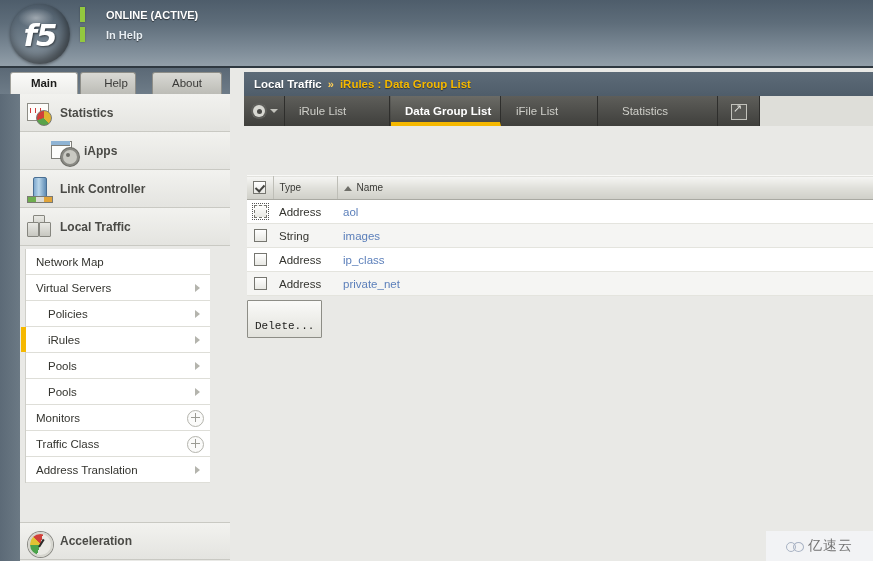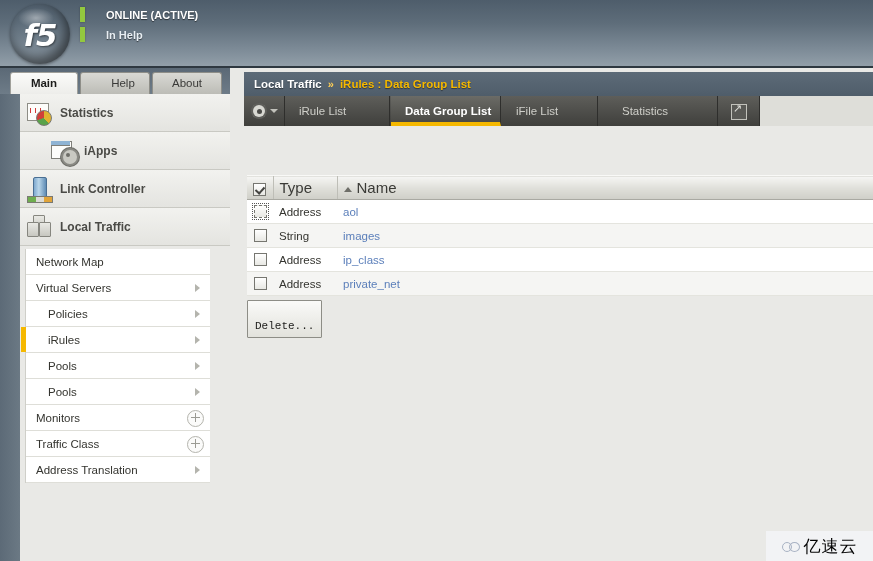--- a/index.html
+++ b/index.html
@@ -113,21 +113,21 @@
     box-sizing: border-box;
     cursor: pointer;
   }
   .ntab.active {
     background: linear-gradient(to bottom, #fbfbf9 0%, #ededea 100%);
     color: #1c1c1a;
     font-weight: bold;
     border-color: #a0a09a;
   }
   .ntab.t0 { left: 10px;  width: 68px; }
-  .ntab.t1 { left: 80px;  width: 70px; padding-left: 16px; }
+  .ntab.t1 { left: 80px;  width: 56px; padding-left: 16px; }
   .ntab.t2 { left: 152px; width: 70px; }
 
   
   .module {
     position: absolute; left: 0;
     width: 210px; height: 38px;
     box-sizing: border-box;
     border-bottom: 1px solid #c9c9c3;
     background: linear-gradient(to bottom, #f2f2ef 0%, #e4e4e0 100%);
     display: flex; align-items: center;
@@ -381,21 +381,21 @@
   .tablewrap {
     position: absolute; left: 247px; top: 175px;
     width: 626px;
   }
   .tbl { border-collapse: collapse; width: 626px; table-layout: fixed; }
   .tbl th {
     height: 24px;
     background: linear-gradient(to bottom, #f6f6f4 0%, #dedeD8 55%, #cfcfc8 100%);
     border-bottom: 1px solid #a9a9a2;
     border-top: 1px solid #f9f9f7;
-    font-size: 15px; font-weight: normal;
+    font-size: 10px; font-weight: normal;
     color: #3a3a36;
     text-align: left;
     padding: 0 6px;
     box-sizing: border-box;
   }
   .tbl th.c-chk { width: 26px; padding: 0; text-align: center; }
   .tbl th.c-type { width: 64px; border-left: 1px solid #bebeb7; }
   .tbl th.c-name { border-left: 1px solid #bebeb7; }
   .tbl td {
     height: 24px;
@@ -474,22 +474,22 @@
   .wm-cloud::before, .wm-cloud::after {
     content: '';
     position: absolute;
     border: 1.5px solid #a9b3c4;
     border-radius: 50%;
     background: transparent;
   }
   .wm-cloud::before { left: 0; top: 1px; width: 8px; height: 8px; }
   .wm-cloud::after  { left: 7px; top: 1px; width: 9px; height: 8px; }
   .wm-text {
-    font-size: 17px;
-    color: #000000;
+    font-size: 14px;
+    color: #737373;
     font-family: "DejaVu Sans", sans-serif;
     letter-spacing: 1px;
   }
 </style>
 </head>
 <body>
 
 <div id="app">
 
   <div class="header">
@@ -598,20 +598,26 @@
       <span class="slabel">Traffic Class</span>
       <span class="plus"></span>
     </div>
 
     <div class="subitem lvl1">
       <span class="slabel">Address Translation</span>
       <span class="chev"></span>
     </div>
   </div>
 
+  <div class="module" style="left:20px; top:522px; border-top:1px solid #c9c9c3;">
+    <span class="micon">
+      <span class="ic-acc-g"></span>
+    </span>
+    <span class="mlabel">Acceleration</span>
+  </div>
 
   <div class="content">
 
     <div class="crumbbar">
       <span class="crumb-root">Local Traffic</span>
       <span class="crumb-sep">»</span>
       <span class="crumb-leaf">iRules : Data Group List</span>
     </div>
 
     <div class="subtabbar">

